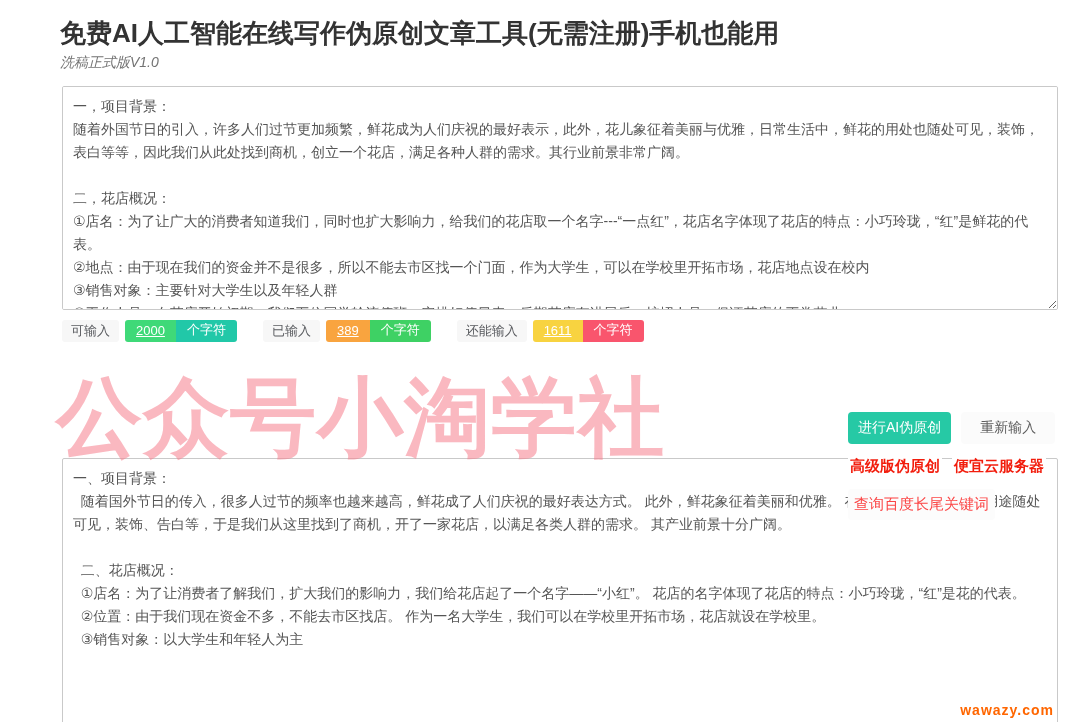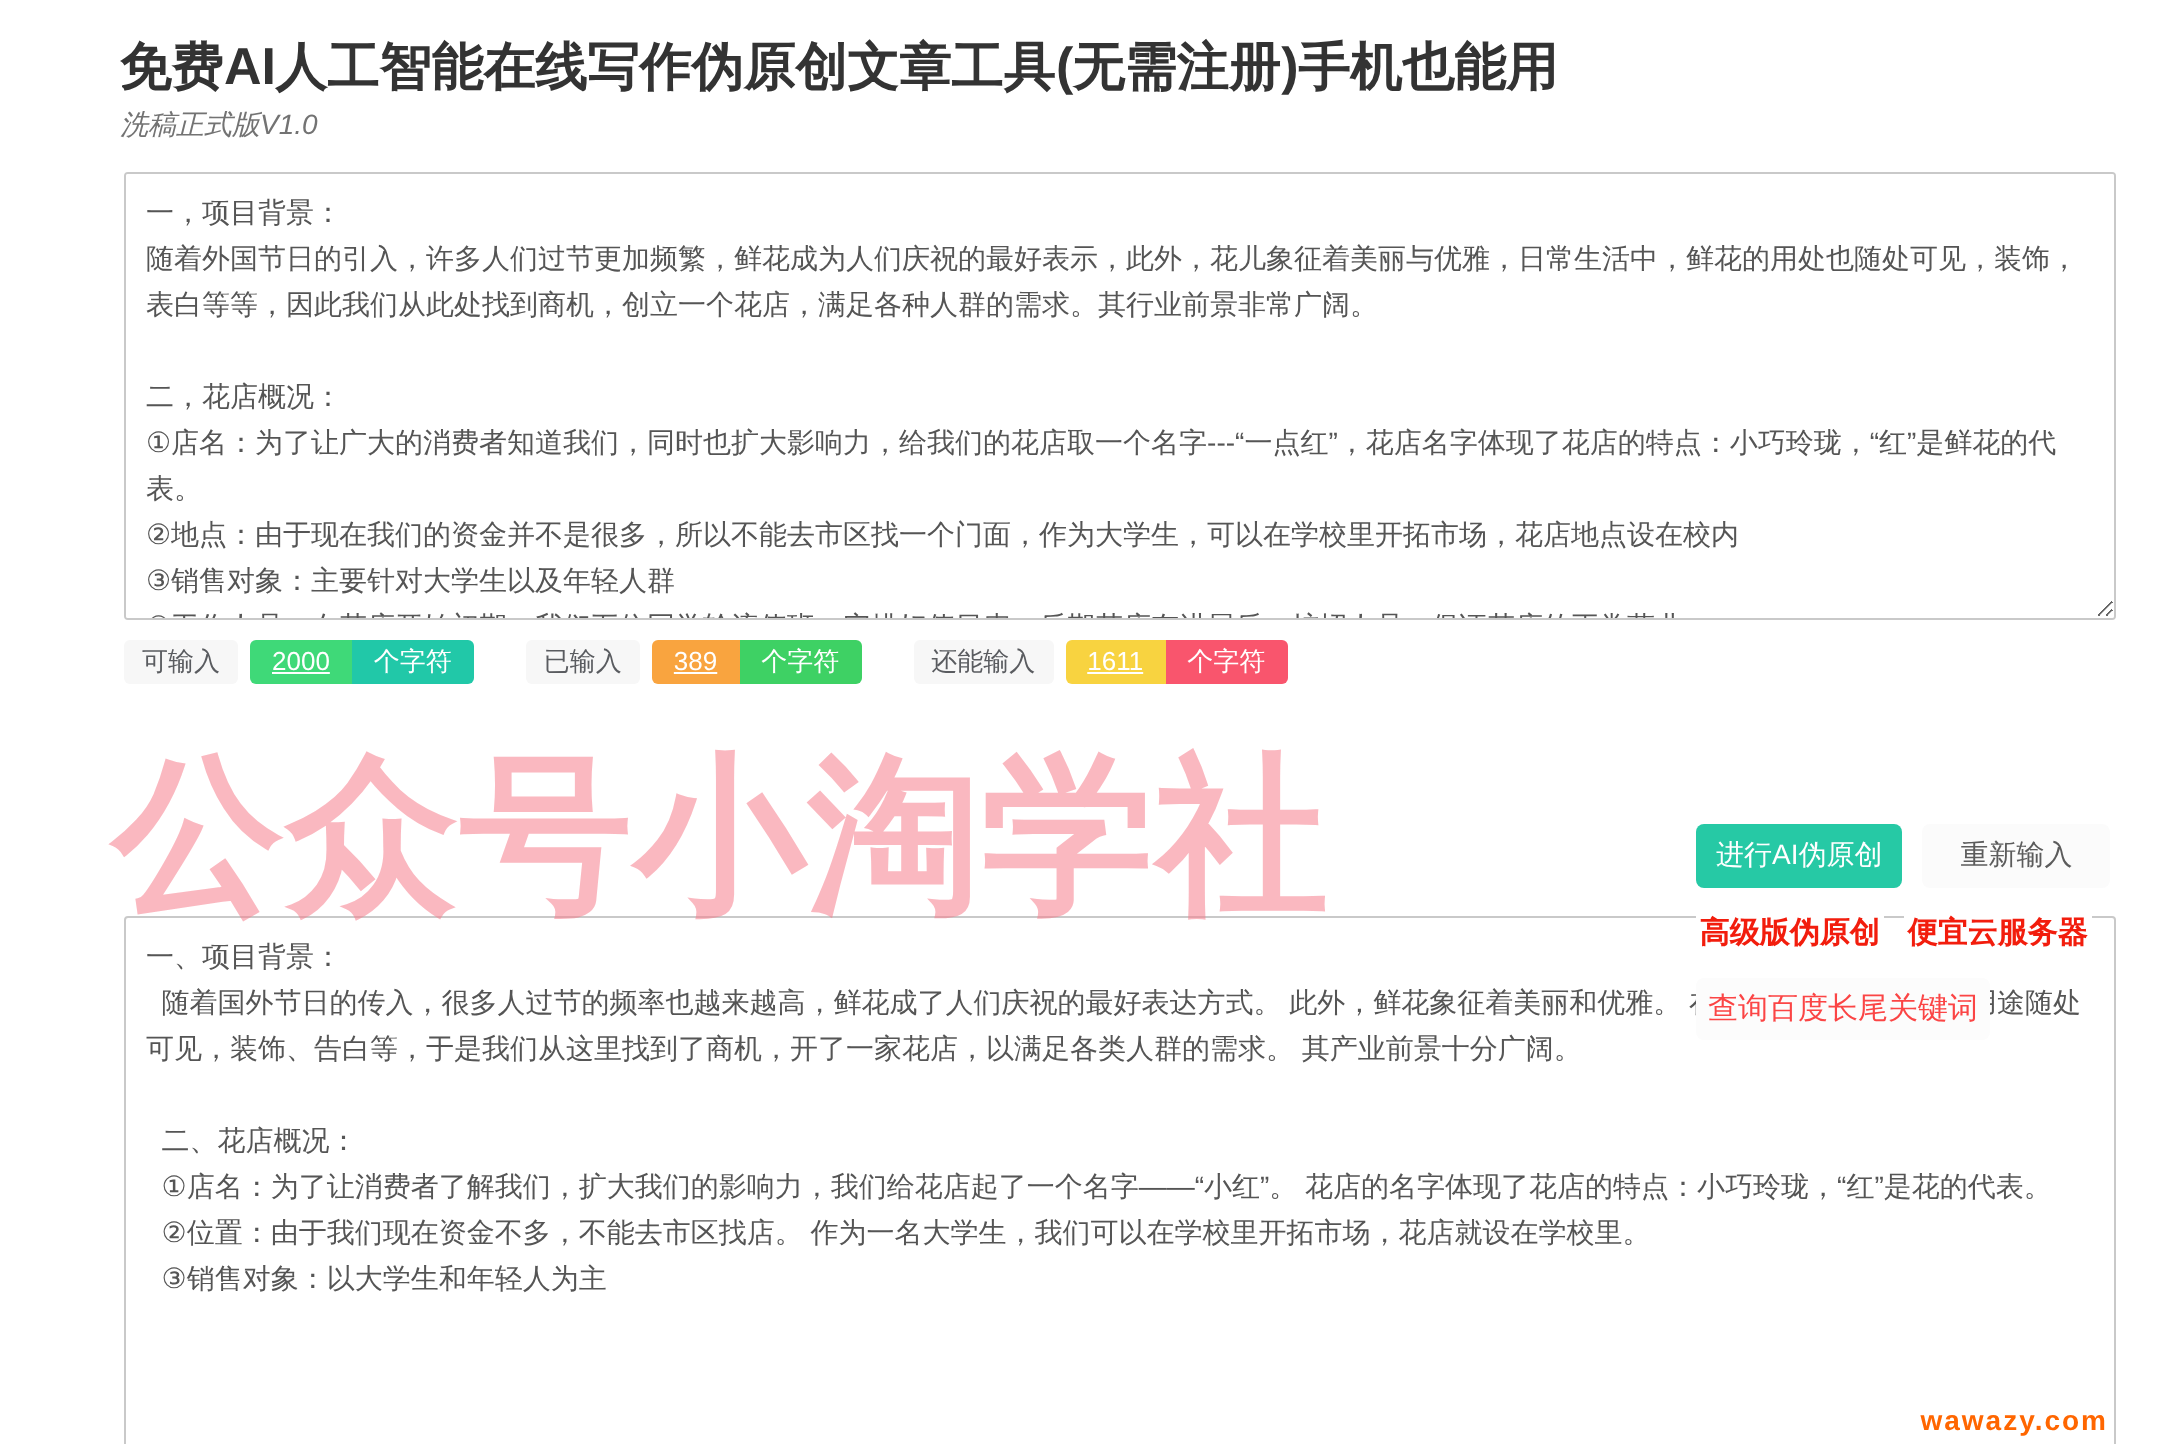--- a/index.html
+++ b/index.html
@@ -19,21 +19,21 @@
   .txtbox::-webkit-scrollbar-thumb{background:#c4c4c4;}
   #input-box{height:224px;}
   #output-box{margin-top:116px;height:300px;}
 
   .counter-bar{position:relative;z-index:2;display:flex;align-items:flex-start;
     margin:10px 0 0 62px;font-size:13px;}
   .cgroup{display:flex;align-items:center;margin-right:26px;}
   .chip{padding:3px 9px;line-height:16px;white-space:nowrap;}
   .chip-label{background:#f7f7f7;color:#5a5c60;border-radius:3px;margin-right:6px;}
   .chip-value{color:#fff;border-radius:3px 0 0 3px;padding:3px 11px;text-decoration:underline;}
-  .chip-unit{color:#fff;border-radius:0 3px 3px 0;padding:3px 11px;}
+  .chip-unit{color:#fff;border-radius:0 3px 3px 0;padding:3px 11px;font-family:Liberation Mono, monospace;}
 
   .watermark{position:absolute;left:56px;top:360px;z-index:1;
     font-size:86px;font-weight:bold;white-space:nowrap;letter-spacing:1px;
     color:rgba(245,125,140,0.55);pointer-events:none;
     font-family:"DejaVu Sans","Liberation Sans",sans-serif;}
 
   .actions{position:absolute;left:848px;top:412px;z-index:2;}
   .actions .row{display:flex;align-items:center;gap:10px;margin-bottom:7px;}
   .btn{border:none;cursor:pointer;border-radius:4px;font-size:14px;
     font-family:"Liberation Sans","DejaVu Sans",sans-serif;white-space:nowrap;}

